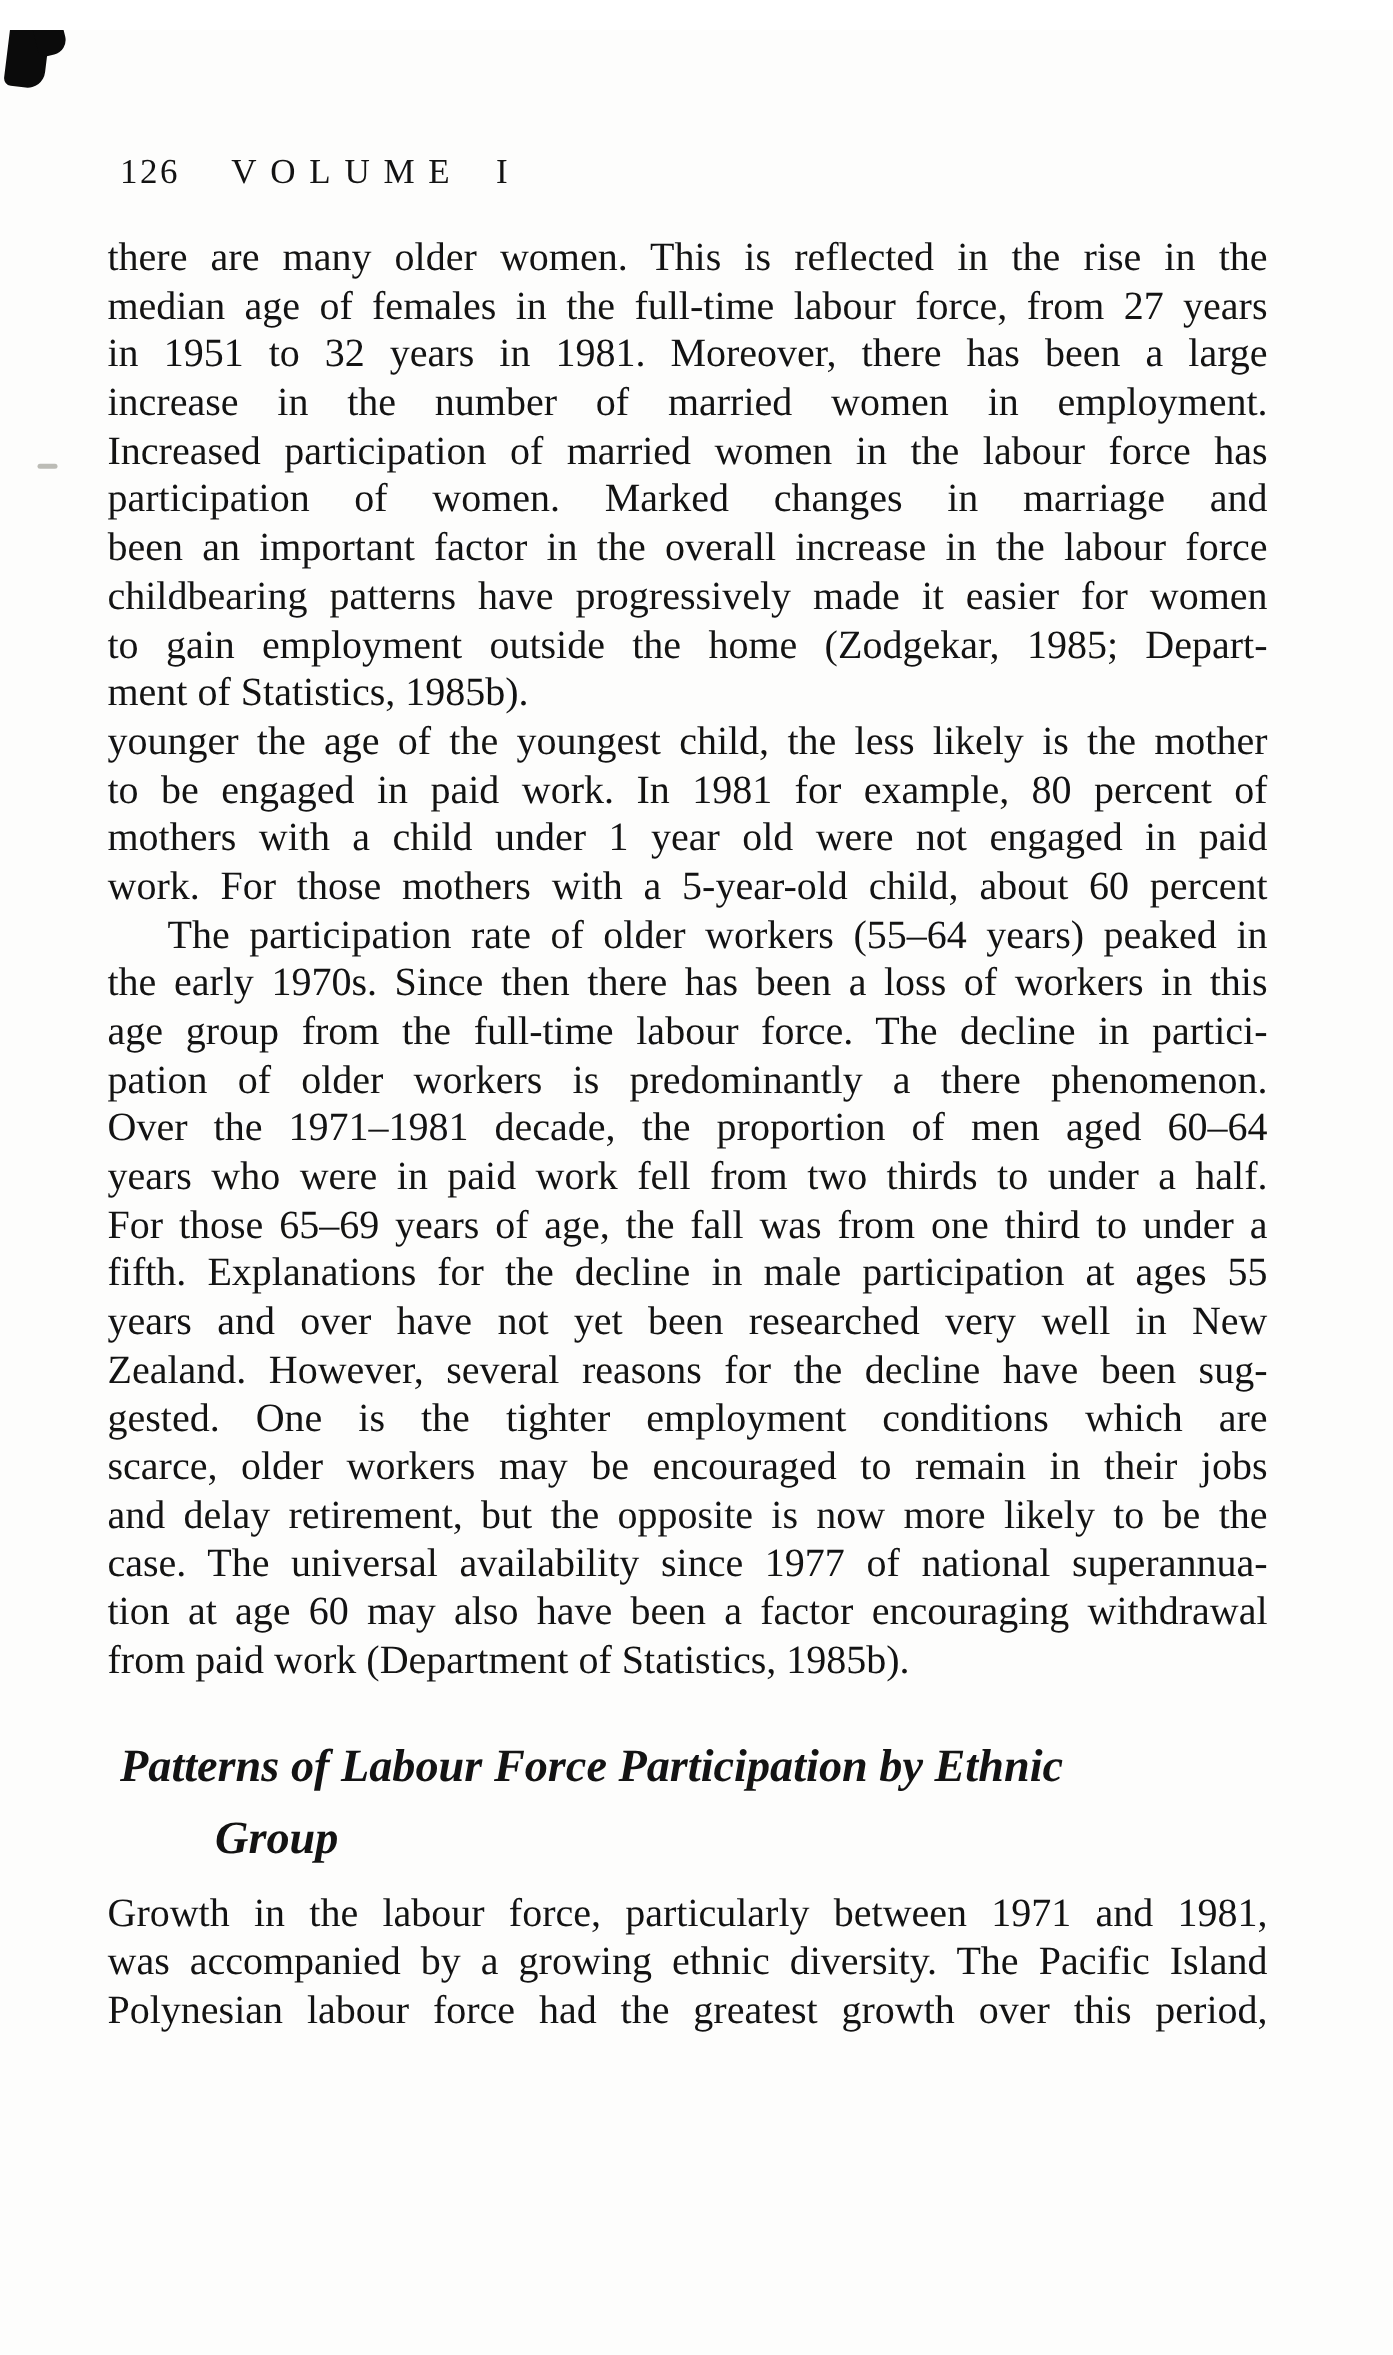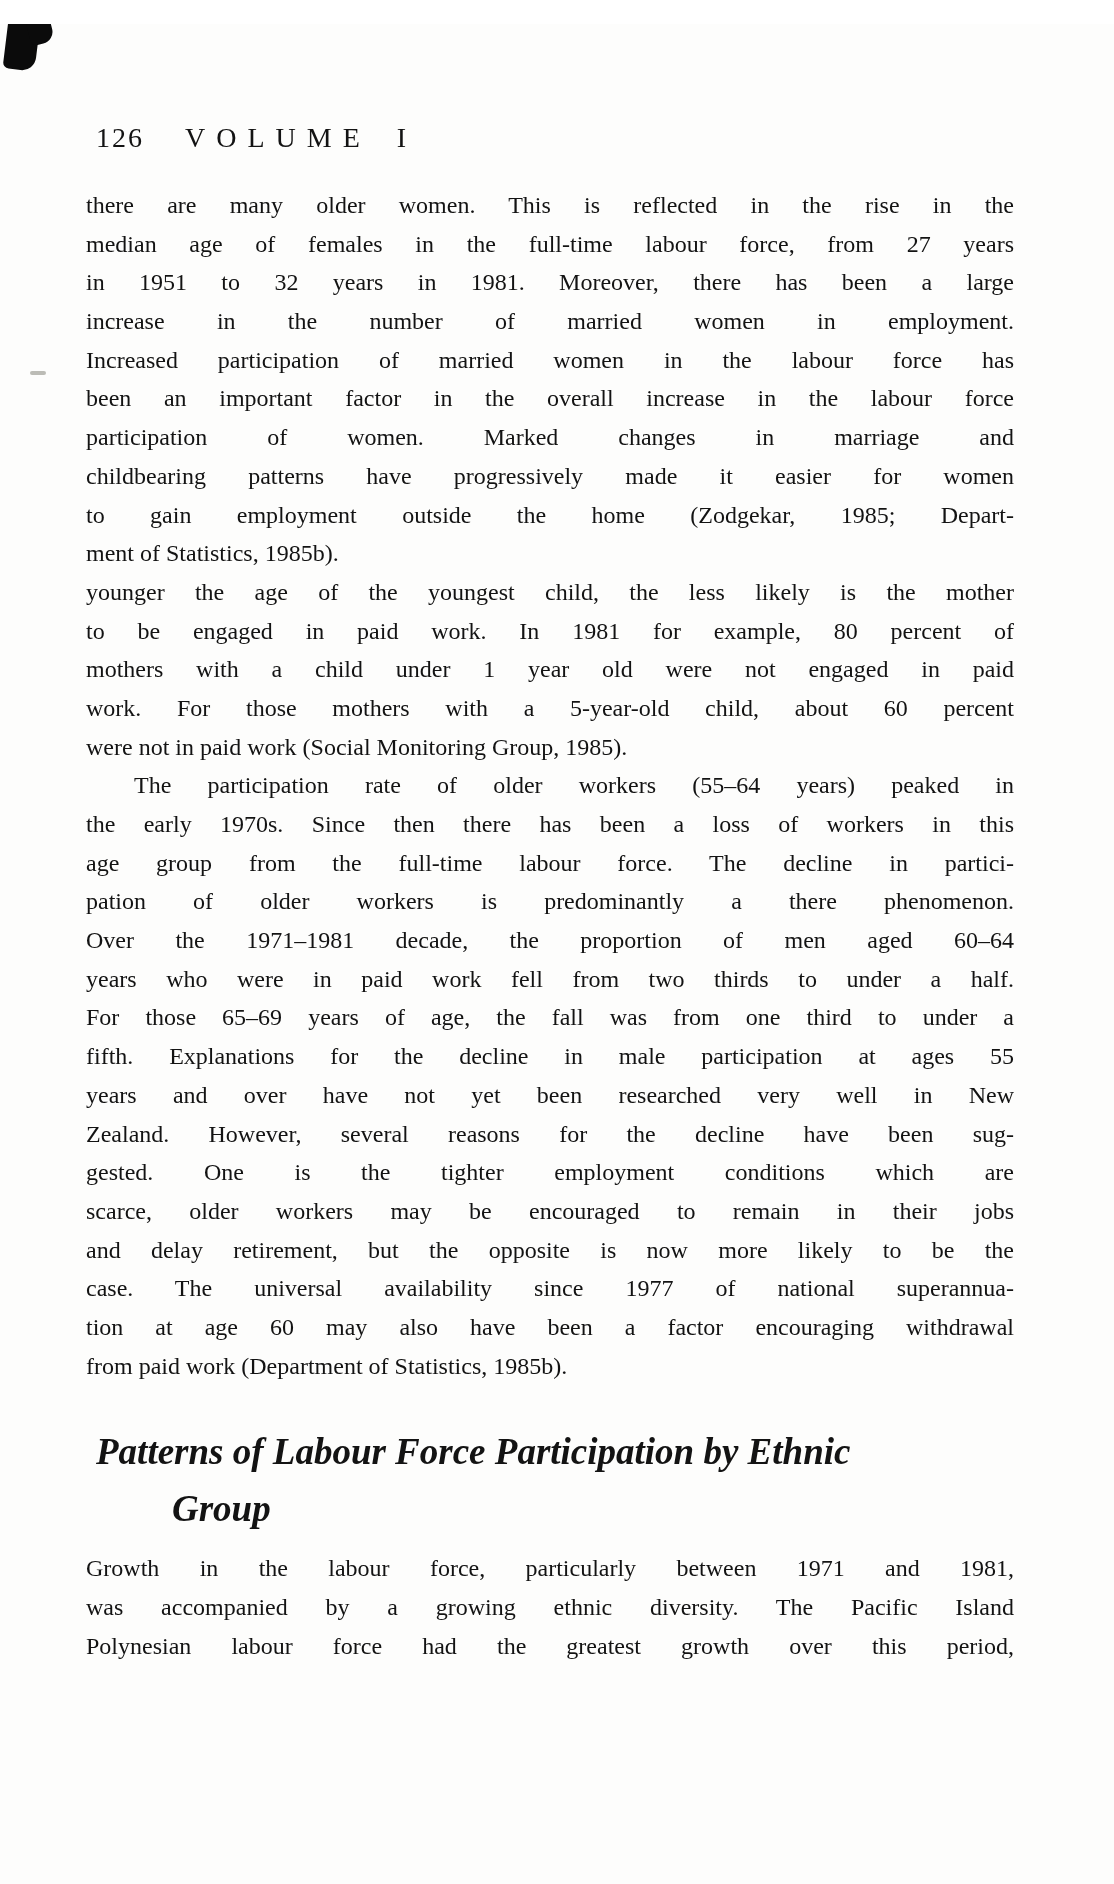--- a/index.html
+++ b/index.html
@@ -24,21 +24,21 @@
   .pgnum { letter-spacing: 2px; }
   .volume { margin-left: 34px; letter-spacing: 11px; word-spacing: 8px; }
   .body-col {
     position: absolute;
     left: 86px;
     top: 162px;
     width: 928px;
   }
   .para { margin: 0; padding: 0; }
   .bline {
-    font-size: 24px;
+    font-size: 32px;
     line-height: 38.7px;
     height: 38.7px;
     text-align: justify;
     text-align-last: justify;
     overflow: hidden;
   }
   .bline.last {
     text-align: center;
     text-align-last: left;
   }
@@ -92,32 +92,31 @@
   </div>
 
   <div class="body-col">
     <div>
         <div class="para">
           <div class="bline">there are many older women. This is reflected in the rise in the</div>
           <div class="bline">median age of females in the full-time labour force, from 27 years</div>
           <div class="bline">in 1951 to 32 years in 1981. Moreover, there has been a large</div>
           <div class="bline">increase in the number of married women in employment.</div>
           <div class="bline">Increased participation of married women in the labour force has</div>
+          <div class="bline">participation of women. Marked changes in marriage and</div>
           <div class="bline">been an important factor in the overall increase in the labour force</div>
-          <div class="bline">participation of women. Marked changes in marriage and</div>
           <div class="bline">childbearing patterns have progressively made it easier for women</div>
           <div class="bline">to gain employment outside the home (Zodgekar, 1985; Depart-</div>
           <div class="bline last">ment of Statistics, 1985b).</div>
         </div>
         <div class="para">
           <div class="bline">younger the age of the youngest child, the less likely is the mother</div>
           <div class="bline">to be engaged in paid work. In 1981 for example, 80 percent of</div>
           <div class="bline">mothers with a child under 1 year old were not engaged in paid</div>
           <div class="bline">work. For those mothers with a 5-year-old child, about 60 percent</div>
-          <div class="bline last">were not in paid work (Social Monitoring Group, 1985).</div>
         </div>
         <div class="para">
           <div class="bline ind">The participation rate of older workers (55–64 years) peaked in</div>
           <div class="bline">the early 1970s. Since then there has been a loss of workers in this</div>
           <div class="bline">age group from the full-time labour force. The decline in partici-</div>
           <div class="bline">pation of older workers is predominantly a there phenomenon.</div>
           <div class="bline">Over the 1971–1981 decade, the proportion of men aged 60–64</div>
           <div class="bline">years who were in paid work fell from two thirds to under a half.</div>
           <div class="bline">For those 65–69 years of age, the fall was from one third to under a</div>
           <div class="bline">fifth. Explanations for the decline in male participation at ages 55</div>

